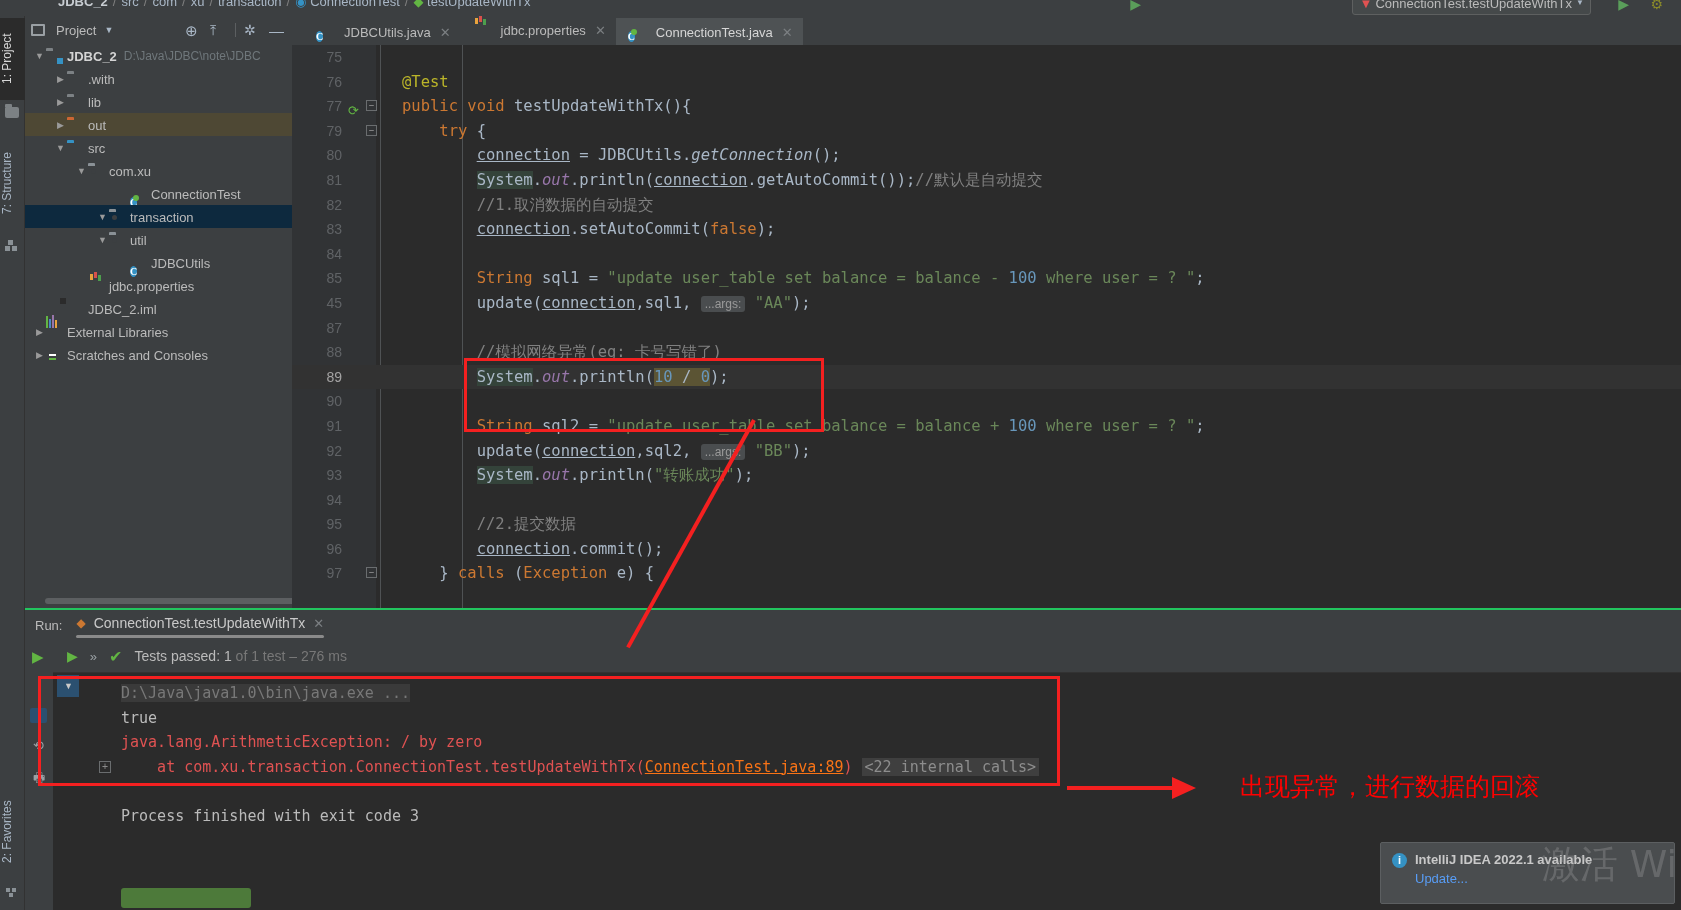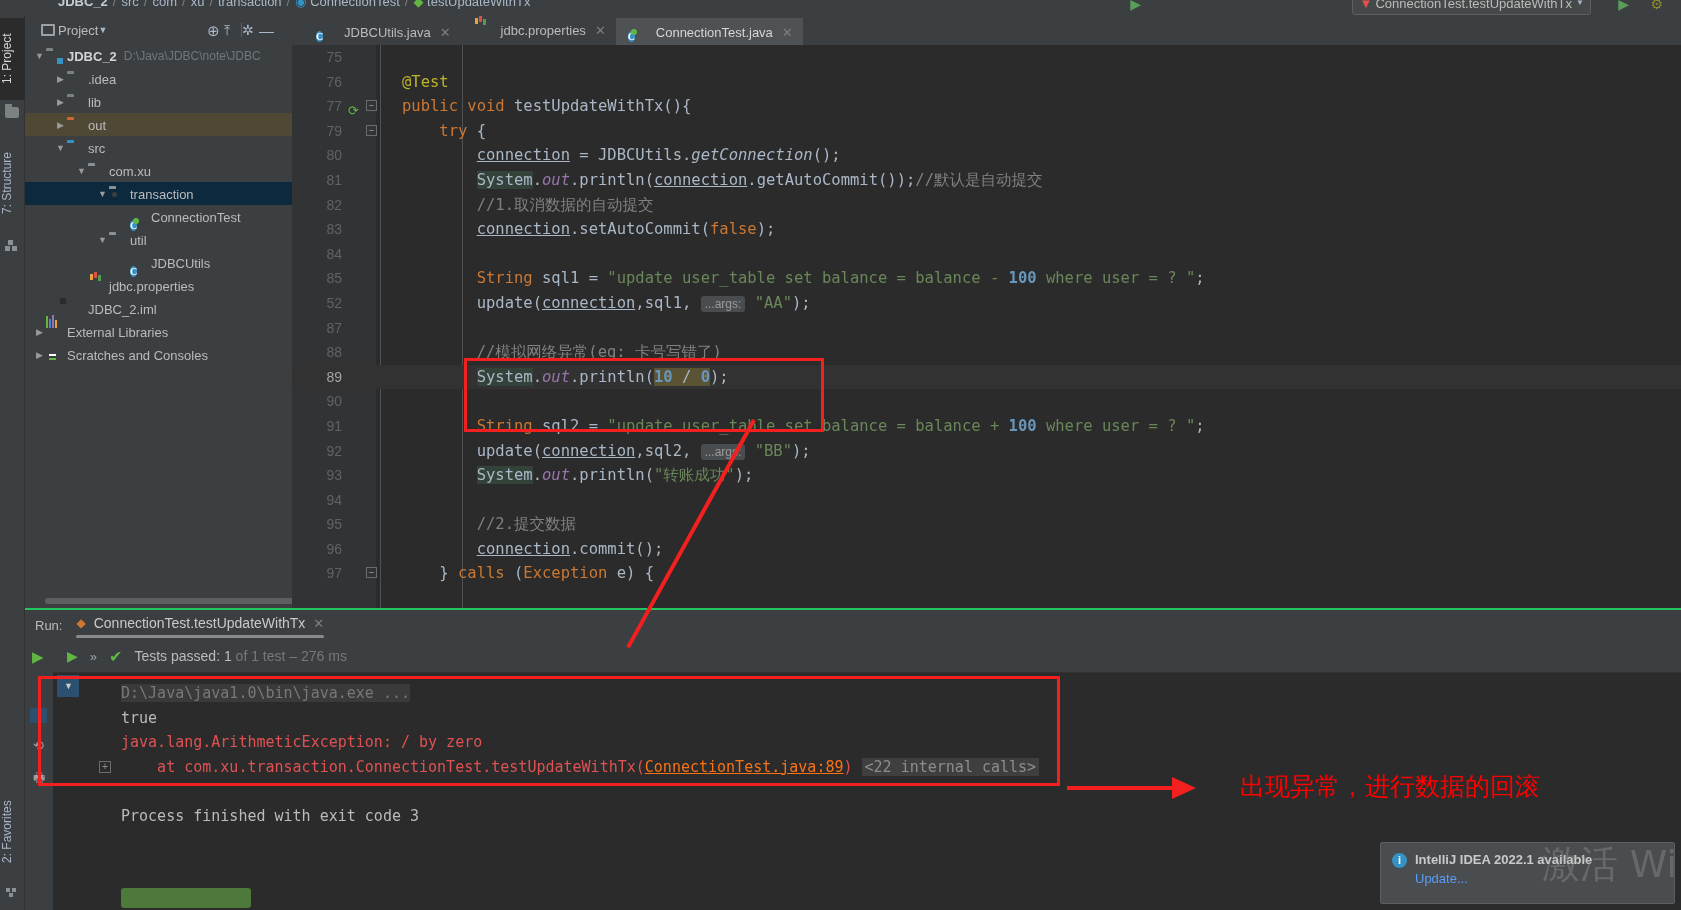--- a/index.html
+++ b/index.html
@@ -49,21 +49,21 @@
   .vtab.active { background: #2b2b2b; color: #d8d8d8; }
   .vicon { position: absolute; left: 5px; width: 15px; height: 15px; }
 
   
   .projpanel {
     position: absolute; left: 25px; top: 16px; width: 267px; height: 592px;
     background: #3c3f41;
   }
   .projtoolbar {
     position: relative; height: 28px; background: #3c3f41;
-    display: flex; align-items: center; padding: 0 16px; gap: 0;
+    display: flex; align-items: center; padding: 0 6px; gap: 8px;
   }
   .projtoolbar .ptitle { font-size: 13px; color: #bbbbbb; }
   .projtoolbar .spacer { flex: 1; }
   .tbicon { width: 17px; height: 17px; display: inline-block; position: relative; cursor: pointer; }
   .tree { position: relative; font-size: 13px; color: #bbbbbb; user-select: none; }
   .trow {
     position: relative; height: 23px; line-height: 23px;
     white-space: nowrap; padding-left: 0; cursor: default;
   }
   .trow.sel { background: #0d293e; }
@@ -157,21 +157,21 @@
   .fold-m { position: absolute; left: 74px; top: 6px; width: 11px; height: 11px;
             border: 1px solid #6a6d6f; color:#9a9a9a; font-size: 9px; line-height:9px; text-align:center; }
   .runmark { position: absolute; left: 56px; top: 5px; color: #62b543; font-size: 13px; }
   .ibar { position:absolute; left:88px; top:0; bottom:0; width:1px; background:#4f5254; }
   .ibar2 { position:absolute; left:98px; top:0; bottom:0; width:1px; background:#4f5254; }
 
   
   .kw { color: #cc7832; }
   .str { color: #6a8759; }
   .cmt { color: #808080; }
-  .num { color: #6897bb; font-weight: bold; }
+  .num { color: #6897bb; }
   .anno { color: #bbb529; }
   .fld { color: #9876aa; font-style: italic; }
   .stat { font-style: italic; color: #a9b7c6; }
   .ul { text-decoration: underline; }
   .hl { background: #34433a; }
   .hl2 { background: #5b5434; }
   .hint {
     background: #4a4d4f; color: #9a9a9a; font-size: 12px;
     padding: 1px 4px; border-radius: 3px; font-family: "Liberation Sans", sans-serif;
   }
@@ -306,27 +306,27 @@
       <span style="font-size:9px;color:#a9b7c6;">▼</span>
       <span class="spacer"></span>
       <span class="tbicon" style="color:#a9b7c6;font-size:15px;line-height:17px;">⊕</span>
       <span class="tbicon" style="color:#a9b7c6;font-size:14px;line-height:17px;">⤒</span>
       <span style="width:1px;height:14px;background:#5c5f61;display:inline-block;"></span>
       <span class="tbicon" style="color:#a9b7c6;font-size:14px;line-height:17px;">✲</span>
       <span class="tbicon" style="color:#a9b7c6;font-size:15px;line-height:17px;">—</span>
     </div>
     <div class="tree" id="tree">
         <div class="trow"><span style="display:inline-block;width:8px"></span><span class="arrow">▼</span><span class="ico"><span class="fold f-grey"></span><span style="position:absolute;right:-1px;bottom:0;width:6px;height:6px;background:#3592c4"></span></span><span class="lbl"><b>JDBC_2</b></span><span class="path">D:\Java\JDBC\note\JDBC</span></div>
-        <div class="trow"><span style="display:inline-block;width:29px"></span><span class="arrow">▶</span><span class="ico"><span class="fold f-grey"></span></span><span class="lbl"><span>.idea</span></span></div>
+        <div class="trow"><span style="display:inline-block;width:29px"></span><span class="arrow">▶</span><span class="ico"><span class="fold f-grey"></span></span><span class="lbl"><span>.with</span></span></div>
         <div class="trow"><span style="display:inline-block;width:29px"></span><span class="arrow">▶</span><span class="ico"><span class="fold f-grey"></span></span><span class="lbl"><span>lib</span></span></div>
         <div class="trow outsel"><span style="display:inline-block;width:29px"></span><span class="arrow">▶</span><span class="ico"><span class="fold f-orange"></span></span><span class="lbl"><span>out</span></span></div>
         <div class="trow"><span style="display:inline-block;width:29px"></span><span class="arrow">▼</span><span class="ico"><span class="fold f-blue"></span></span><span class="lbl"><span>src</span></span></div>
         <div class="trow"><span style="display:inline-block;width:50px"></span><span class="arrow">▼</span><span class="ico"><span class="fold f-pkg"></span></span><span class="lbl"><span>com.xu</span></span></div>
+        <div class="trow"><span style="display:inline-block;width:92px"></span><span class="arrow"></span><span class="ico"><span class="cicon test">C</span></span><span class="lbl"><span>ConnectionTest</span></span></div>
         <div class="trow sel"><span style="display:inline-block;width:71px"></span><span class="arrow">▼</span><span class="ico"><span class="fold f-pkg"></span></span><span class="lbl"><span>transaction</span></span></div>
-        <div class="trow"><span style="display:inline-block;width:92px"></span><span class="arrow"></span><span class="ico"><span class="cicon test">C</span></span><span class="lbl"><span>ConnectionTest</span></span></div>
         <div class="trow"><span style="display:inline-block;width:71px"></span><span class="arrow">▼</span><span class="ico"><span class="fold f-pkg"></span></span><span class="lbl"><span>util</span></span></div>
         <div class="trow"><span style="display:inline-block;width:92px"></span><span class="arrow"></span><span class="ico"><span class="cicon">C</span></span><span class="lbl"><span>JDBCUtils</span></span></div>
         <div class="trow"><span style="display:inline-block;width:50px"></span><span class="arrow"></span><span class="ico"><span class="propico"></span></span><span class="lbl"><span>jdbc.properties</span></span></div>
         <div class="trow"><span style="display:inline-block;width:29px"></span><span class="arrow"></span><span class="ico"><span class="imlico"></span></span><span class="lbl"><span>JDBC_2.iml</span></span></div>
         <div class="trow"><span style="display:inline-block;width:8px"></span><span class="arrow">▶</span><span class="ico"><span class="libico"><span style="left:0;height:12px;background:#62b543"></span><span style="left:3px;height:9px;background:#4a88c7"></span><span style="left:6px;height:13px;background:#9876aa"></span><span style="left:9px;height:8px;background:#e8a33d"></span></span></span><span class="lbl"><span>External Libraries</span></span></div>
         <div class="trow"><span style="display:inline-block;width:8px"></span><span class="arrow">▶</span><span class="ico"><span class="scratchico"></span></span><span class="lbl"><span>Scratches and Consoles</span></span></div>
       </div>
     <div class="projscroll"></div>
   </div>
 
@@ -352,21 +352,21 @@
           <div class="cline"><span class="ln">75</span><span class="code"></span></div>
           <div class="cline"><span class="ln">76</span><span class="code"><span class="anno">@Test</span></span></div>
           <div class="cline"><span class="ln">77</span><span class="runmark">⟳</span><span class="fold-m">−</span><span class="code"><span class="kw">public</span> <span class="kw">void</span> testUpdateWithTx(){</span></div>
           <div class="cline"><span class="ln">79</span><span class="fold-m">−</span><span class="code">    <span class="kw">try</span> {</span></div>
           <div class="cline"><span class="ln">80</span><span class="code">        <span class="ul">connection</span> = JDBCUtils.<span class="stat">getConnection</span>();</span></div>
           <div class="cline"><span class="ln">81</span><span class="code">        <span class="hl">System</span>.<span class="fld">out</span>.println(<span class="ul">connection</span>.getAutoCommit());<span class="cmt">//默认是自动提交</span></span></div>
           <div class="cline"><span class="ln">82</span><span class="code"><span class="cmt">        //1.取消数据的自动提交</span></span></div>
           <div class="cline"><span class="ln">83</span><span class="code">        <span class="ul">connection</span>.setAutoCommit(<span class="kw">false</span>);</span></div>
           <div class="cline"><span class="ln">84</span><span class="code"></span></div>
           <div class="cline"><span class="ln">85</span><span class="code">        <span class="kw">String</span> sql1 = <span class="str">"update user_table set balance = balance - <span class="num">100</span> where user = ? "</span>;</span></div>
-          <div class="cline"><span class="ln">52</span><span class="code">        update(<span class="ul">connection</span>,sql1, <span class="hint">...args:</span> <span class="str">"AA"</span>);</span></div>
+          <div class="cline"><span class="ln">45</span><span class="code">        update(<span class="ul">connection</span>,sql1, <span class="hint">...args:</span> <span class="str">"AA"</span>);</span></div>
           <div class="cline"><span class="ln">87</span><span class="code"></span></div>
           <div class="cline"><span class="ln">88</span><span class="code"><span class="cmt">        //模拟网络异常(eg: 卡号写错了)</span></span></div>
           <div class="cline cur"><span class="ln">89</span><span class="code">        <span class="hl">System</span>.<span class="fld">out</span>.println(<span class="hl2"><span class="num">10</span> / <span class="num">0</span></span>);</span></div>
           <div class="cline"><span class="ln">90</span><span class="code"></span></div>
           <div class="cline"><span class="ln">91</span><span class="code">        <span class="kw">String</span> sql2 = <span class="str">"update user_table set balance = balance + <span class="num">100</span> where user = ? "</span>;</span></div>
           <div class="cline"><span class="ln">92</span><span class="code">        update(<span class="ul">connection</span>,sql2, <span class="hint">...args:</span> <span class="str">"BB"</span>);</span></div>
           <div class="cline"><span class="ln">93</span><span class="code">        <span class="hl">System</span>.<span class="fld">out</span>.println(<span class="str">"转账成功"</span>);</span></div>
           <div class="cline"><span class="ln">94</span><span class="code"></span></div>
           <div class="cline"><span class="ln">95</span><span class="code"><span class="cmt">        //2.提交数据</span></span></div>
           <div class="cline"><span class="ln">96</span><span class="code">        <span class="ul">connection</span>.commit();</span></div>

